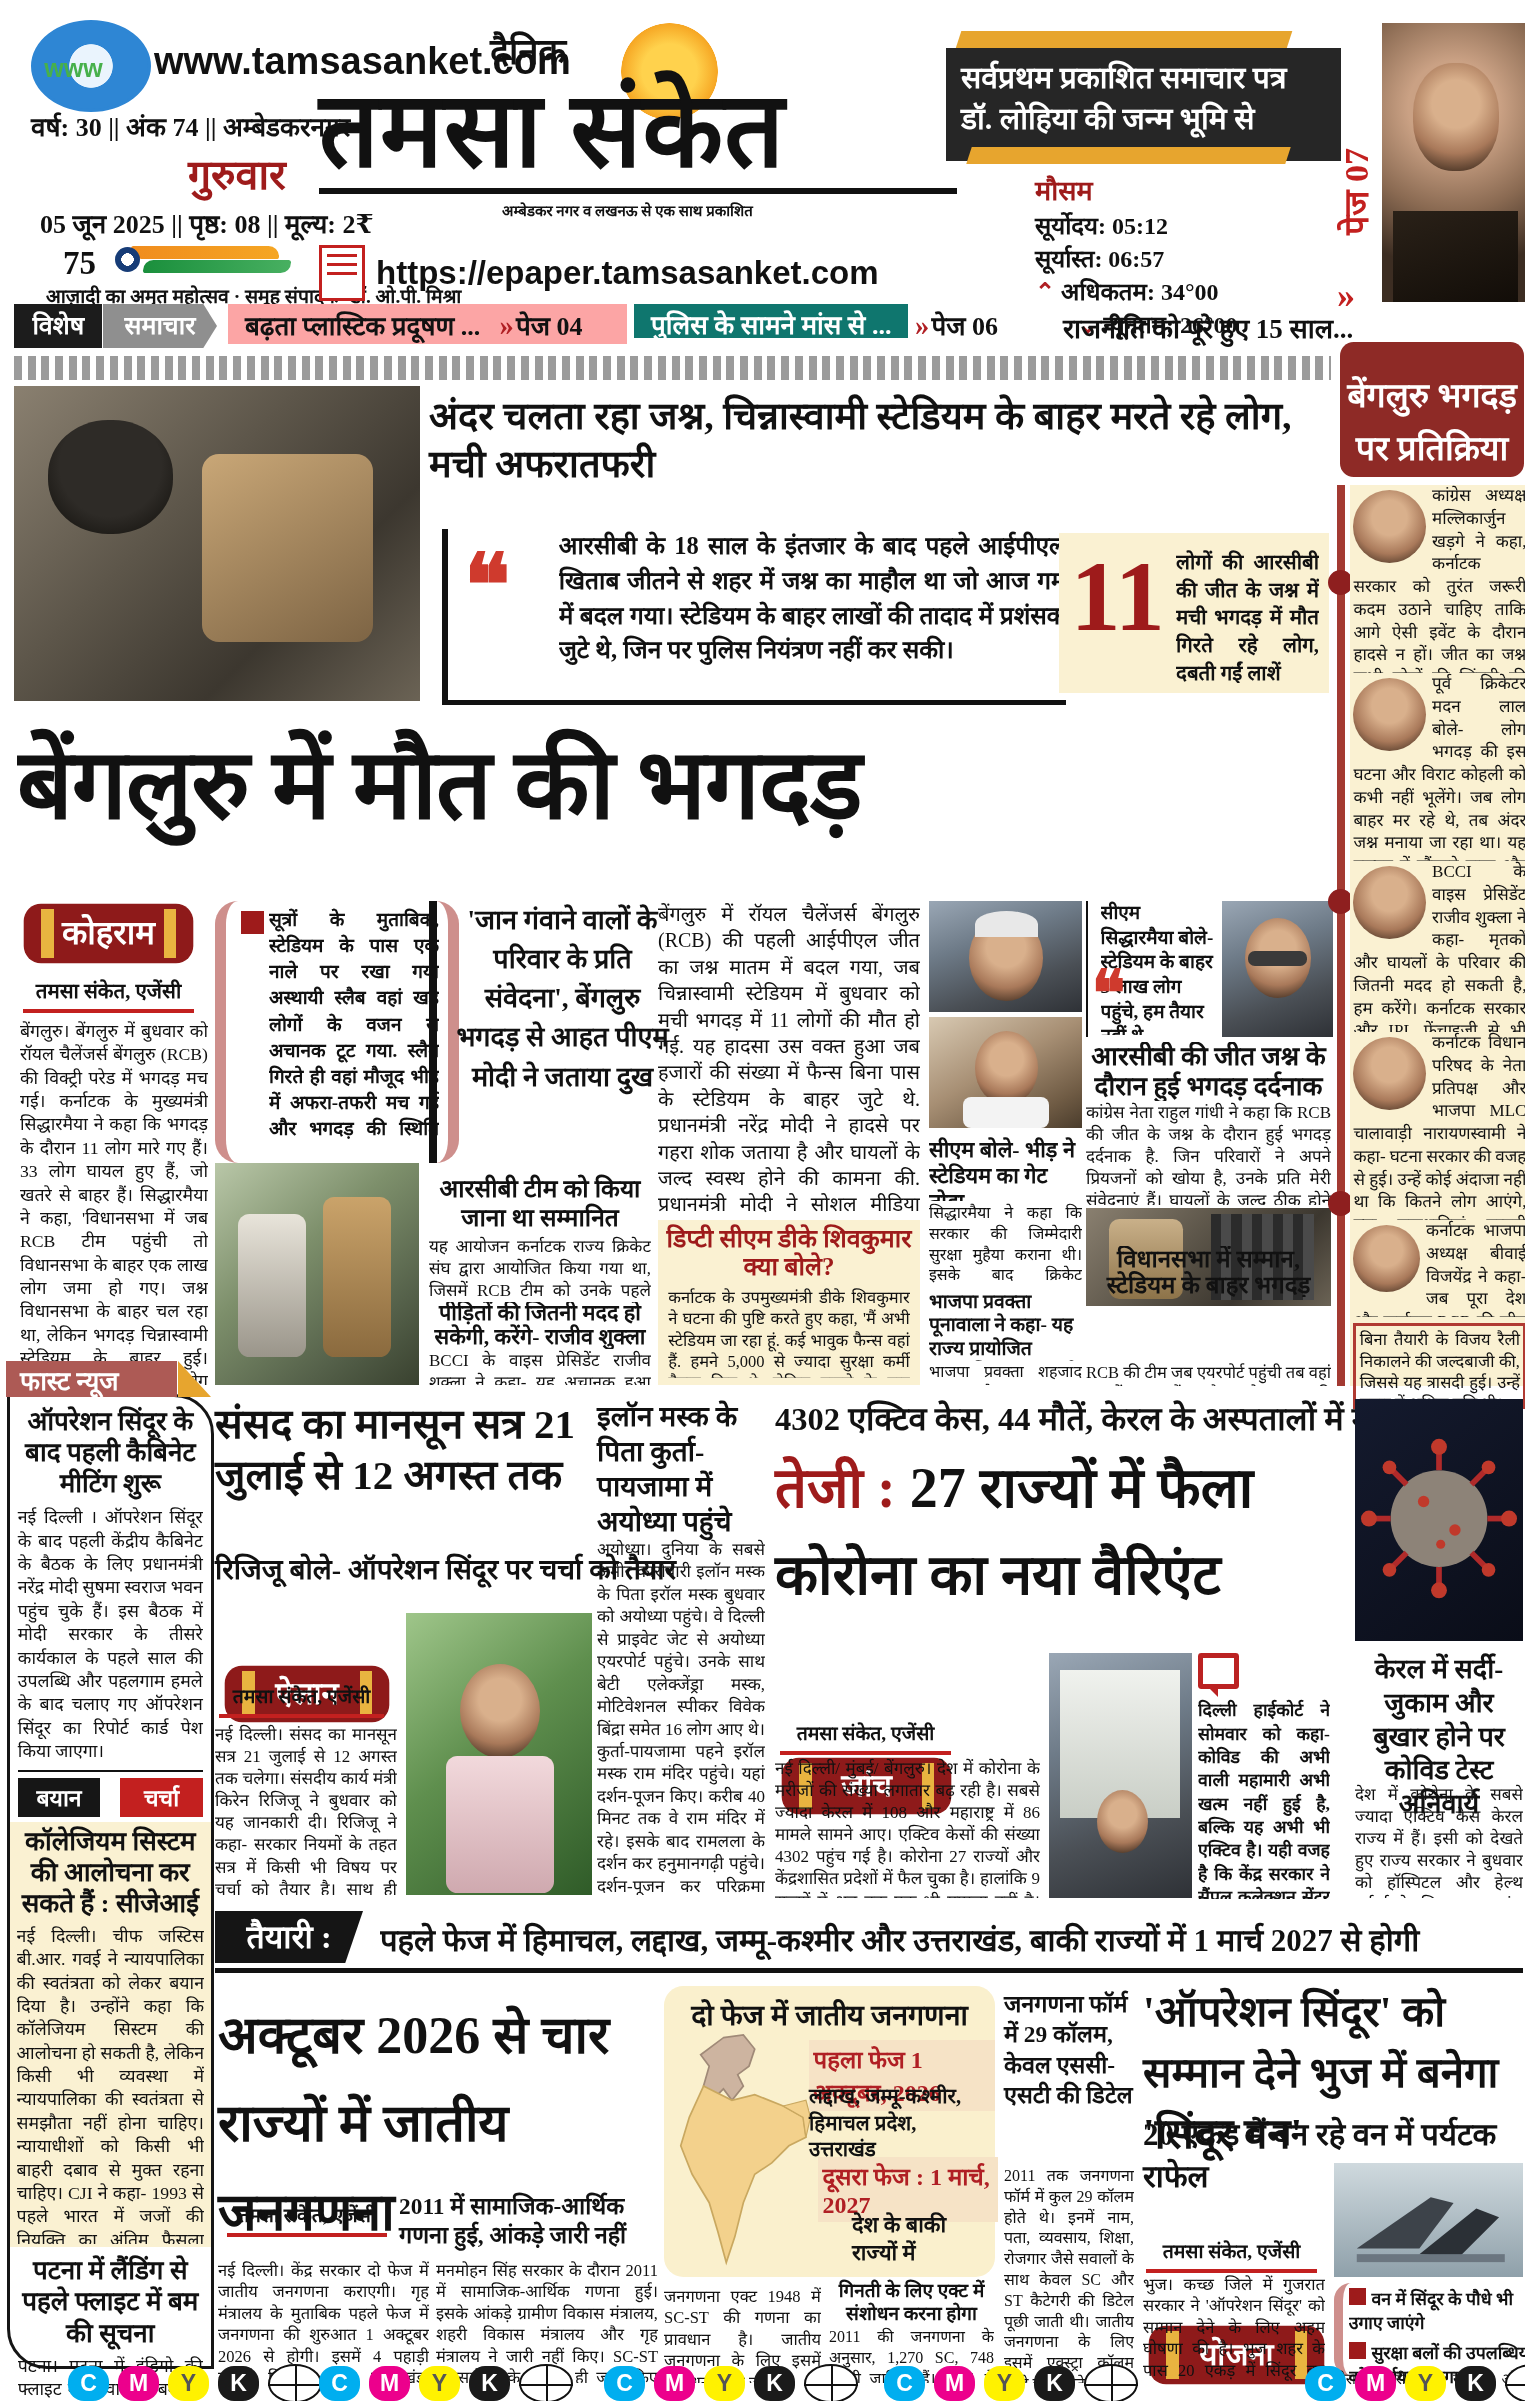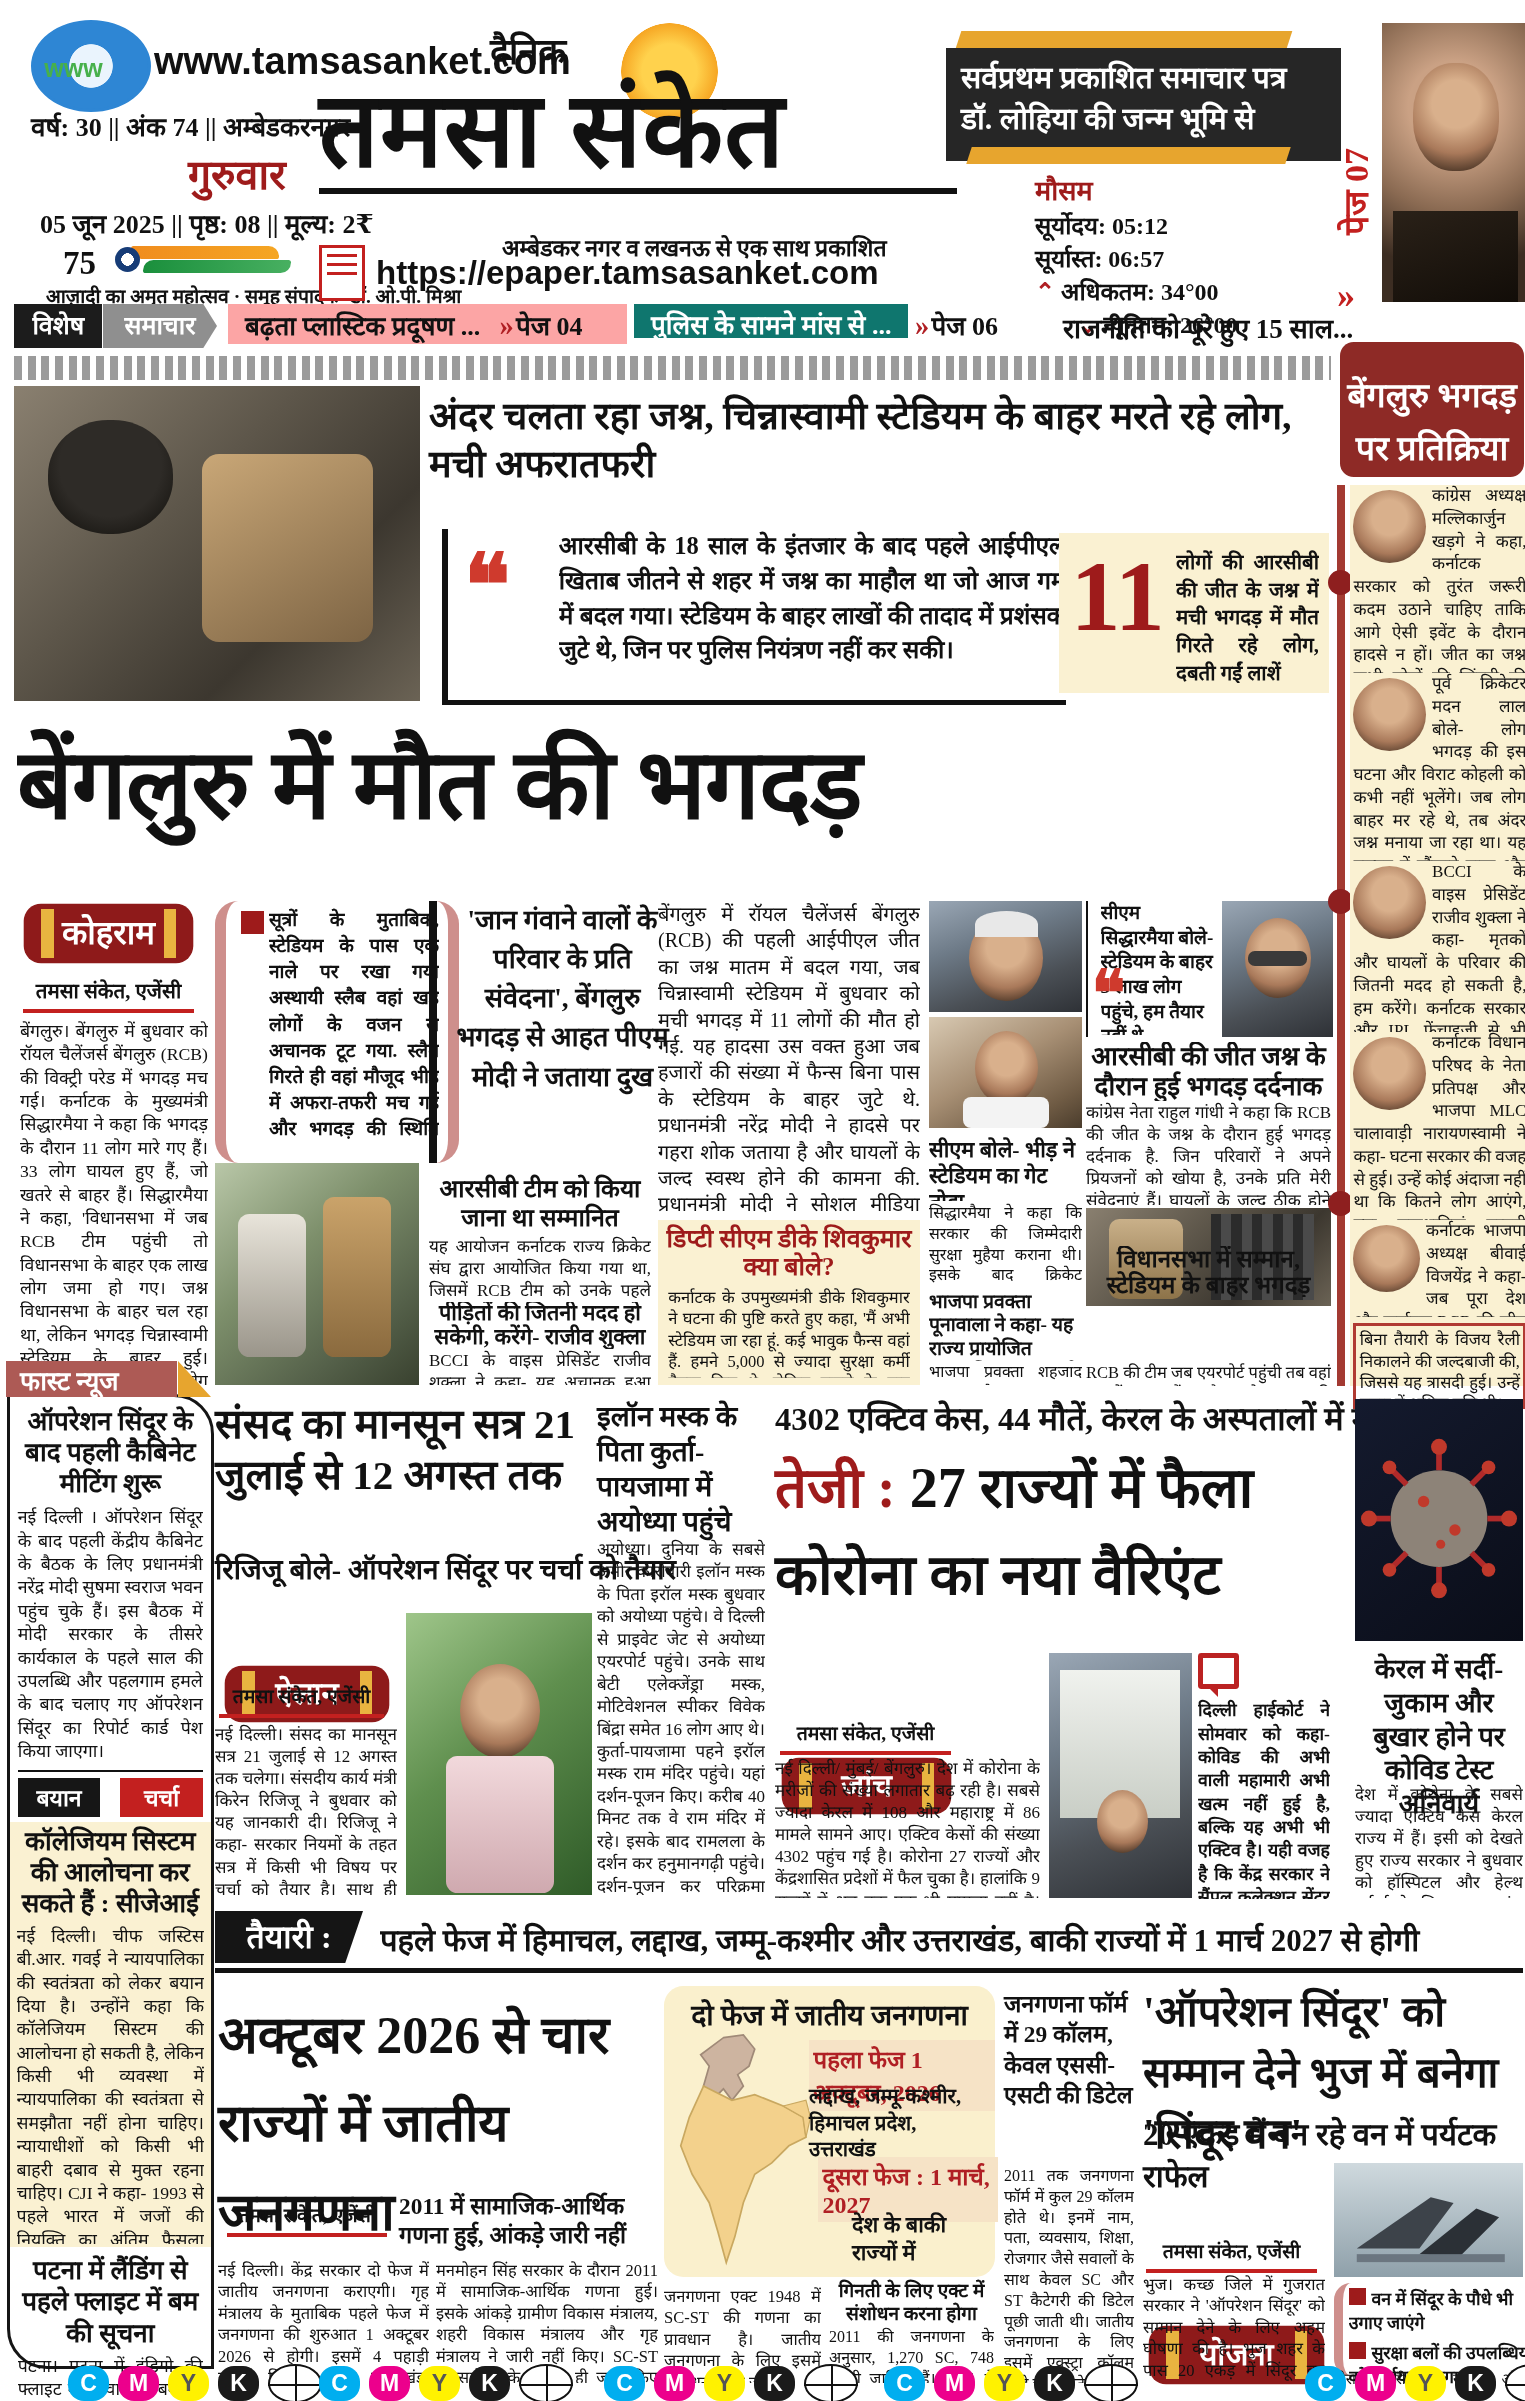--- a/index.html
+++ b/index.html
@@ -57,21 +57,21 @@
     </div>
     <div class="abs b" style="left:46px;top:282px;font-size:19.4px;">
       <span>आज़ादी का</span> <span>अमृत महोत्सव</span> · <span>समूह संपादक- डॉ. ओ.पी. मिश्रा</span>
     </div>
 
     <div class="abs" style="left:621px;top:23px;width:97px;height:97px;border-radius:50%;
          background:radial-gradient(circle,#ffd24d 40%,#f6a623 70%,rgba(246,166,35,0) 71%);"></div>
     <div class="abs b" style="left:490px;top:26px;font-size:36px;">दैनिक</div>
     <div class="abs b" style="left:319px;top:54px;font-size:105px;letter-spacing:1.1px;">तमसा संकेत</div>
     <div class="abs" style="left:319px;top:188px;width:638px;height:5.7px;background:#111;"></div>
-    <div class="abs b" style="left:502px;top:200px;font-size:23px;margin-top:31px;">अम्बेडकर नगर व लखनऊ से एक साथ प्रकाशित</div>
+    <div class="abs b" style="left:502px;top:200px;font-size:15px;">अम्बेडकर नगर व लखनऊ से एक साथ प्रकाशित</div>
     <div class="abs" style="left:319px;top:245px;width:40px;height:50px;border:3.4px solid #c3201f;background:#fff;">
       <div style="margin:5.7px 4.6px;height:3.4px;background:#c3201f;"></div>
       <div style="margin:5.7px 4.6px;height:3.4px;background:#c3201f;"></div>
       <div style="margin:5.7px 4.6px;height:3.4px;background:#c3201f;"></div>
     </div>
     <div class="abs b" style="left:376px;top:254px;font-size:33px;font-family:'Liberation Sans',sans-serif;">https://epaper.tamsasanket.com</div>
 
     <div class="abs" style="left:958px;top:31px;width:331px;height:20.5px;background:#e7a52e;transform:skewX(-18deg);"></div>
     <div class="abs" style="left:946px;top:48px;width:365px;height:97px;background:#262626;color:#fff;
          padding:8px 15px;">

